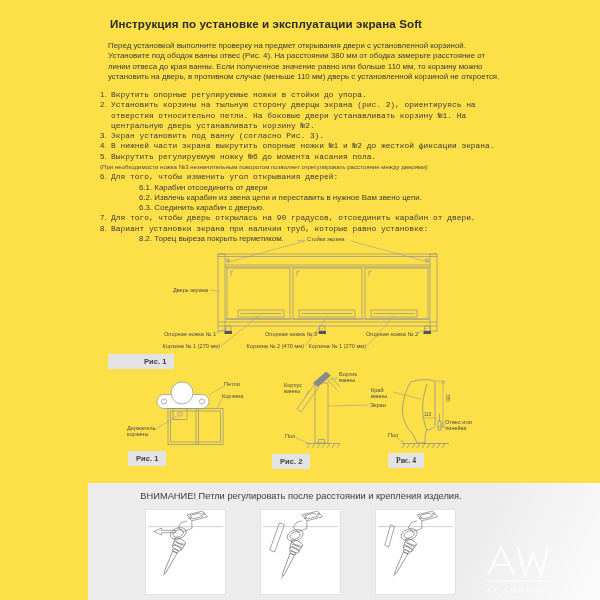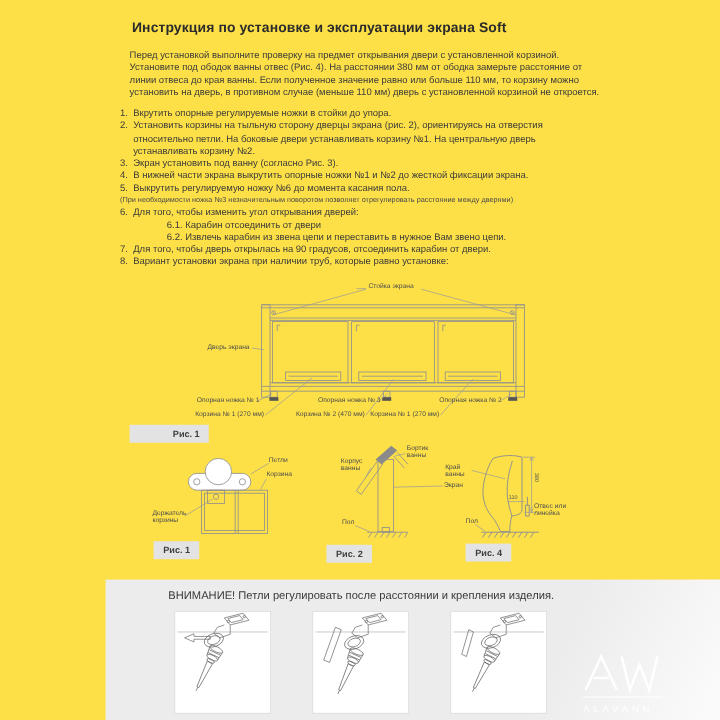--- a/index.html
+++ b/index.html
@@ -4,21 +4,21 @@
 <style>
   html,body{margin:0;padding:0;background:#fff;}
   body{width:600px;height:600px;overflow:hidden;font-family:"Liberation Sans",sans-serif;color:#3a3a3a;-webkit-font-smoothing:antialiased;}
   .page{position:relative;width:600px;height:600px;background:#fde047;}
 
   .doc-title{position:absolute;left:110px;top:17px;font-size:11.6px;font-weight:700;color:#2b2b2b;letter-spacing:.1px;}
   .intro{position:absolute;left:108px;top:41px;width:392px;font-size:7.9px;line-height:10.3px;}
   .steps{position:absolute;left:100px;top:90px;width:398px;font-size:7.9px;line-height:10.3px;}
   .step{display:flex;}
   .step .num{flex:0 0 11px;}
-  .step .txt{flex:1;}
+  .step .txt{flex:1;font-family:Liberation Mono, monospace;}
   .sub{margin-left:39px;}
   .note{font-size:6.1px;line-height:7.2px;color:#4a4a4a;margin:1px 0 2px 0;}
 
   .fig{position:absolute;}
   .fig svg{position:absolute;left:0;top:0;}
   .fig-label{position:absolute;font-size:5.6px;line-height:6.4px;color:#4c4c4c;}
   .nw{white-space:nowrap;}
   .ra{text-align:right;}
   .badge{position:absolute;background:#e3e3e3;color:#3d3d3d;font-size:7.6px;font-weight:700;padding:3px 8px;white-space:nowrap;}
 
@@ -62,28 +62,30 @@
       <span class="num">5.</span>
         <span class="txt">Выкрутить регулируемую ножку №6 до момента касания пола.</span>
       </div>
     <div class="note">(При необходимости ножка №3 незначительным поворотом позволяет отрегулировать расстояние между дверями)</div>
     <div class="step">
       <span class="num">6.</span>
         <span class="txt">Для того, чтобы изменить угол открывания дверей:</span>
       </div>
     <div class="sub">6.1. Карабин отсоединить от двери</div>
     <div class="sub">6.2. Извлечь карабин из звена цепи и переставить в нужное Вам звено цепи.</div>
+    <div class="sub">6.3. Соединить карабин с дверью.</div>
     <div class="step">
       <span class="num">7.</span>
         <span class="txt">Для того, чтобы дверь открылась на 90 градусов, отсоединить карабин от двери.</span>
       </div>
     <div class="step">
       <span class="num">8.</span>
         <span class="txt">Вариант установки экрана при наличии труб, которые равно установке:</span>
       </div>
+    <div class="sub">8.2. Торец выреза покрыть герметиком.</div>
   </div>
 
   <div class="fig" style="left:100px;top:234px;width:400px;height:140px;">
     <svg width="400" height="140" viewBox="0 0 400 140">
       <g stroke="#8f8f8f" stroke-width="0.7" fill="none">
 
         <rect x="118" y="20" width="7" height="77"></rect>
         <rect x="330" y="20" width="7" height="77"></rect>
 
         <line x1="118" y1="20" x2="337" y2="20"></line>
@@ -243,21 +245,21 @@
         <line x1="28" y1="24" x2="56" y2="31"></line>
         <line x1="31" y1="69" x2="39" y2="74.5"></line>
         <line x1="79" y1="55" x2="77" y2="55.5"></line>
       </g>
     </svg>
     <span class="fig-label" style="left:6px;top:19px;width:22px;">Край ванны</span>
     <span class="fig-label nw" style="left:23px;top:64px;">Пол</span>
     <span class="fig-label" style="left:80px;top:51px;width:36px;">Отвес или линейка</span>
     <span class="vdim" style="left:80px;top:26px;">380</span>
     <span class="tinydim" style="left:59px;top:43.5px;">110</span>
-    <span class="badge" style="left:23px;top:85px;">Рис. 4</span>
+    <span class="badge" style="left:23px;top:85px;font-family:Liberation Serif, serif;">Рис. 4</span>
   </div>
 
   <div class="band">
     <div class="band-grad"></div>
     <div class="warn-text">ВНИМАНИЕ! Петли регулировать после расстоянии и крепления изделия.</div>
 
     <div class="hbox" style="left:57px;">
       <svg width="79" height="84" viewBox="0 0 81 86">
         <line x1="2" y1="17" x2="79" y2="17" stroke="#b0b0b0" stroke-width="0.6"></line>
         <g stroke="#666" stroke-width="0.6" fill="none">

